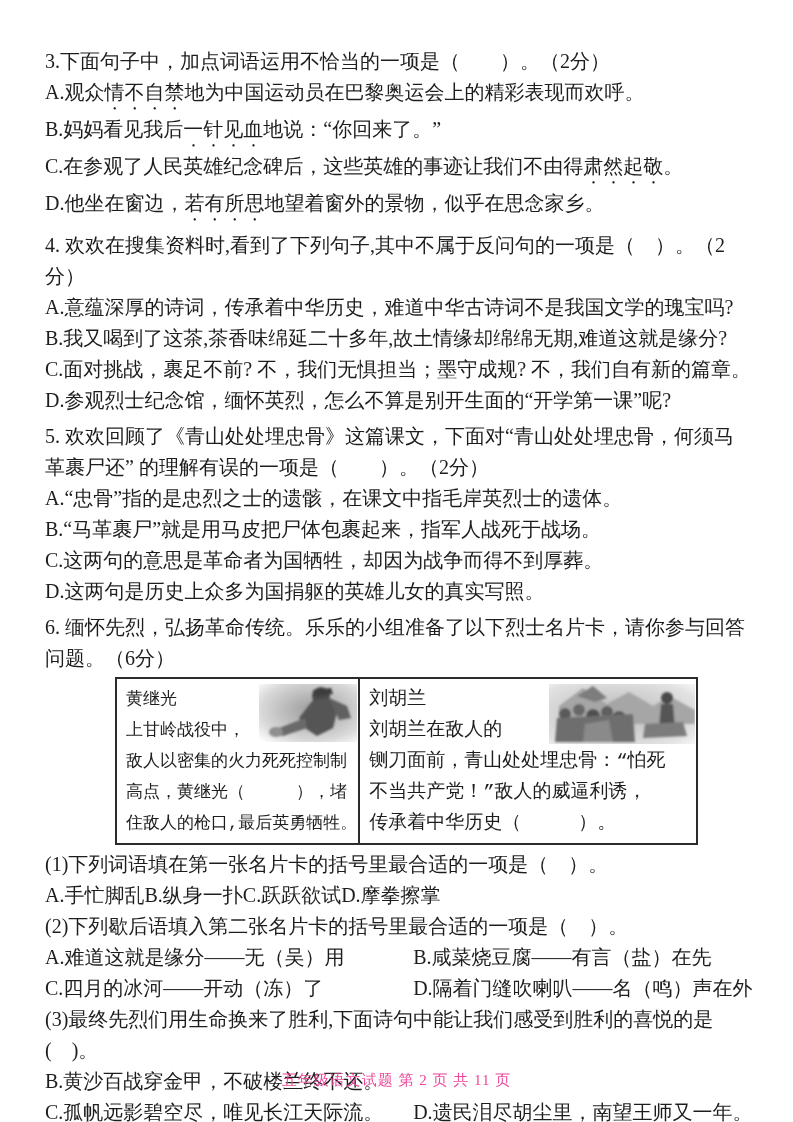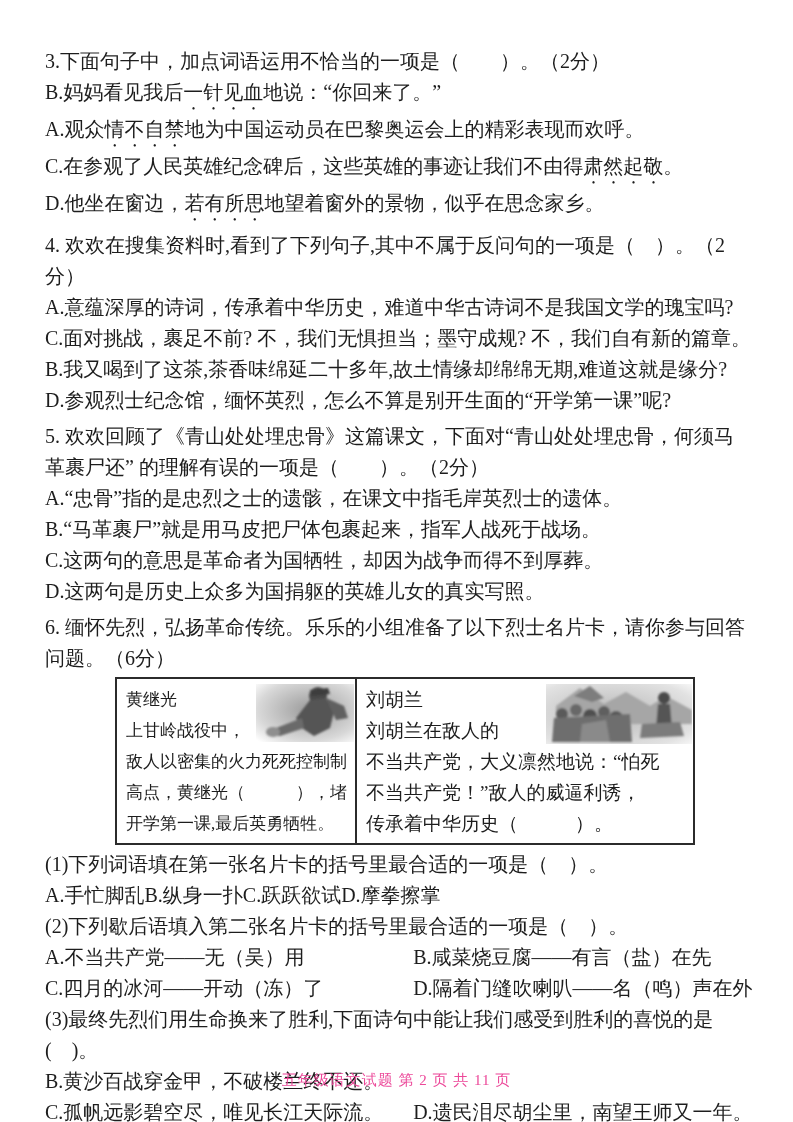--- a/index.html
+++ b/index.html
@@ -29,20 +29,21 @@
   
   table.cards {
     border-collapse: collapse;
     margin: 3px 0 4px 70px;
     table-layout: fixed;
   }
   table.cards td {
     border: 2px solid #2b2b2b;
     vertical-align: top;
     padding: 5px 1px 4px 9px;
+    font-family: Liberation Mono, monospace;
   }
   td.card-left  { width: 240px; }
   td.card-right { width: 338px; }
   .photo {
     float: right;
     margin: 0 0 2px 4px;
     background: #f2f2f2;
   }
   .photo svg { display: block; }
   .card-left  { font-size: 17px; line-height: 31px; }
@@ -65,31 +66,31 @@
     color: #ec4899;
   }
 </style>
 </head>
 <body>
 
 <div class="page">
 
   <div class="qblock">
     <div class="line">3.下面句子中，加点词语运用不恰当的一项是（　　）。（2分）</div>
+    <div class="line"><span>A.观众</span><span class="emph">情不自禁</span><span>地为中国运动员在巴黎奥运会上的精彩表现而欢呼。</span></div>
     <div class="line"><span>B.妈妈看见我后</span><span class="emph">一针见血</span><span>地说：“你回来了。”</span></div>
-    <div class="line"><span>A.观众</span><span class="emph">情不自禁</span><span>地为中国运动员在巴黎奥运会上的精彩表现而欢呼。</span></div>
     <div class="line"><span>C.在参观了人民英雄纪念碑后，这些英雄的事迹让我们不由得</span><span class="emph">肃然起敬</span><span>。</span></div>
     <div class="line"><span>D.他坐在窗边，</span><span class="emph">若有所思</span><span>地望着窗外的景物，似乎在思念家乡。</span></div>
   </div>
 
   <div class="qblock">
     <div class="line">4. 欢欢在搜集资料时,看到了下列句子,其中不属于反问句的一项是（　）。（2分）</div>
     <div class="line">A.意蕴深厚的诗词，传承着中华历史，难道中华古诗词不是我国文学的瑰宝吗?</div>
+    <div class="line">B.我又喝到了这茶,茶香味绵延二十多年,故土情缘却绵绵无期,难道这就是缘分?</div>
     <div class="line">C.面对挑战，裹足不前? 不，我们无惧担当；墨守成规? 不，我们自有新的篇章。</div>
-    <div class="line">B.我又喝到了这茶,茶香味绵延二十多年,故土情缘却绵绵无期,难道这就是缘分?</div>
     <div class="line">D.参观烈士纪念馆，缅怀英烈，怎么不算是别开生面的“开学第一课”呢?</div>
   </div>
 
   <div class="qblock">
     <div class="line">5. 欢欢回顾了《青山处处埋忠骨》这篇课文，下面对“青山处处埋忠骨，何须马革裹尸还” 的理解有误的一项是（　　）。（2分）</div>
     <div class="line">A.“忠骨”指的是忠烈之士的遗骸，在课文中指毛岸英烈士的遗体。</div>
     <div class="line">B.“马革裹尸”就是用马皮把尸体包裹起来，指军人战死于战场。</div>
     <div class="line">C.这两句的意思是革命者为国牺牲，却因为战争而得不到厚葬。</div>
     <div class="line">D.这两句是历史上众多为国捐躯的英雄儿女的真实写照。</div>
   </div>
@@ -121,21 +122,21 @@
                 <ellipse cx="17" cy="48" rx="7" ry="5" fill="#8f8f8f"></ellipse>
                 <path d="M70 14 L88 22 L92 34 L80 36 Z" fill="#606060"></path>
                 <path d="M54 6 L72 4 L74 10 L56 12 Z" fill="#3d3d3d"></path>
               </g>
             </svg>
           </span>
           <div class="cline">黄继光</div>
           <div class="cline">上甘岭战役中，</div>
           <div class="cline">敌人以密集的火力死死控制制</div>
           <div class="cline">高点，黄继光（　　　），堵</div>
-          <div class="cline">开学第一课,最后英勇牺牲。</div>
+          <div class="cline">住敌人的枪口,最后英勇牺牲。</div>
         </td>
         <td class="card-right">
           <span class="photo">
             <svg width="146" height="60" viewBox="0 0 146 60" xmlns="http://www.w3.org/2000/svg">
               <defs>
                 <radialGradient id="pg2" cx="45%" cy="50%" r="80%">
                   <stop offset="0%" stop-color="#b8b8b8"></stop>
                   <stop offset="75%" stop-color="#e2e2e2"></stop>
                   <stop offset="100%" stop-color="#ffffff"></stop>
                 </radialGradient>
@@ -155,42 +156,42 @@
                 <path d="M8 34 L84 30 L86 58 L6 58 Z" fill="#6e6e6e"></path>
                 <path d="M36 40 L60 36 L64 58 L34 58 Z" fill="#8a8a8a"></path>
                 <circle cx="118" cy="14" r="6" fill="#4a4a4a"></circle>
                 <path d="M112 20 L124 20 L126 44 L110 44 Z" fill="#555555"></path>
                 <path d="M96 40 L134 38 L138 52 L94 54 Z" fill="#7b7b7b"></path>
               </g>
             </svg>
           </span>
           <div class="cline">刘胡兰</div>
           <div class="cline">刘胡兰在敌人的</div>
-          <div class="cline">不当共产党，大义凛然地说：“怕死</div>
+          <div class="cline">铡刀面前，青山处处埋忠骨：“怕死</div>
           <div class="cline">不当共产党！”敌人的威逼利诱，</div>
           <div class="cline">传承着中华历史（　　　）。</div>
         </td>
       </tr>
     </tbody>
       </table>
 
     <div>
       <div class="line">(1)下列词语填在第一张名片卡的括号里最合适的一项是（　）。</div>
       <div class="line optrow4">
         <span>A.手忙脚乱</span>
         <span>B.纵身一扑</span>
         <span>C.跃跃欲试</span>
         <span>D.摩拳擦掌</span>
       </div>
     </div>
 
     <div>
       <div class="line">(2)下列歇后语填入第二张名片卡的括号里最合适的一项是（　）。</div>
       <div class="line optrow2">
-        <span class="opt-first">A.不当共产党——无（吴）用</span>
+        <span class="opt-first">A.难道这就是缘分——无（吴）用</span>
         <span>B.咸菜烧豆腐——有言（盐）在先</span>
       </div>
       <div class="line optrow2">
         <span class="opt-first">C.四月的冰河——开动（冻）了</span>
         <span>D.隔着门缝吹喇叭——名（鸣）声在外</span>
       </div>
     </div>
 
     <div>
       <div class="line">(3)最终先烈们用生命换来了胜利,下面诗句中能让我们感受到胜利的喜悦的是(　)。</div>

